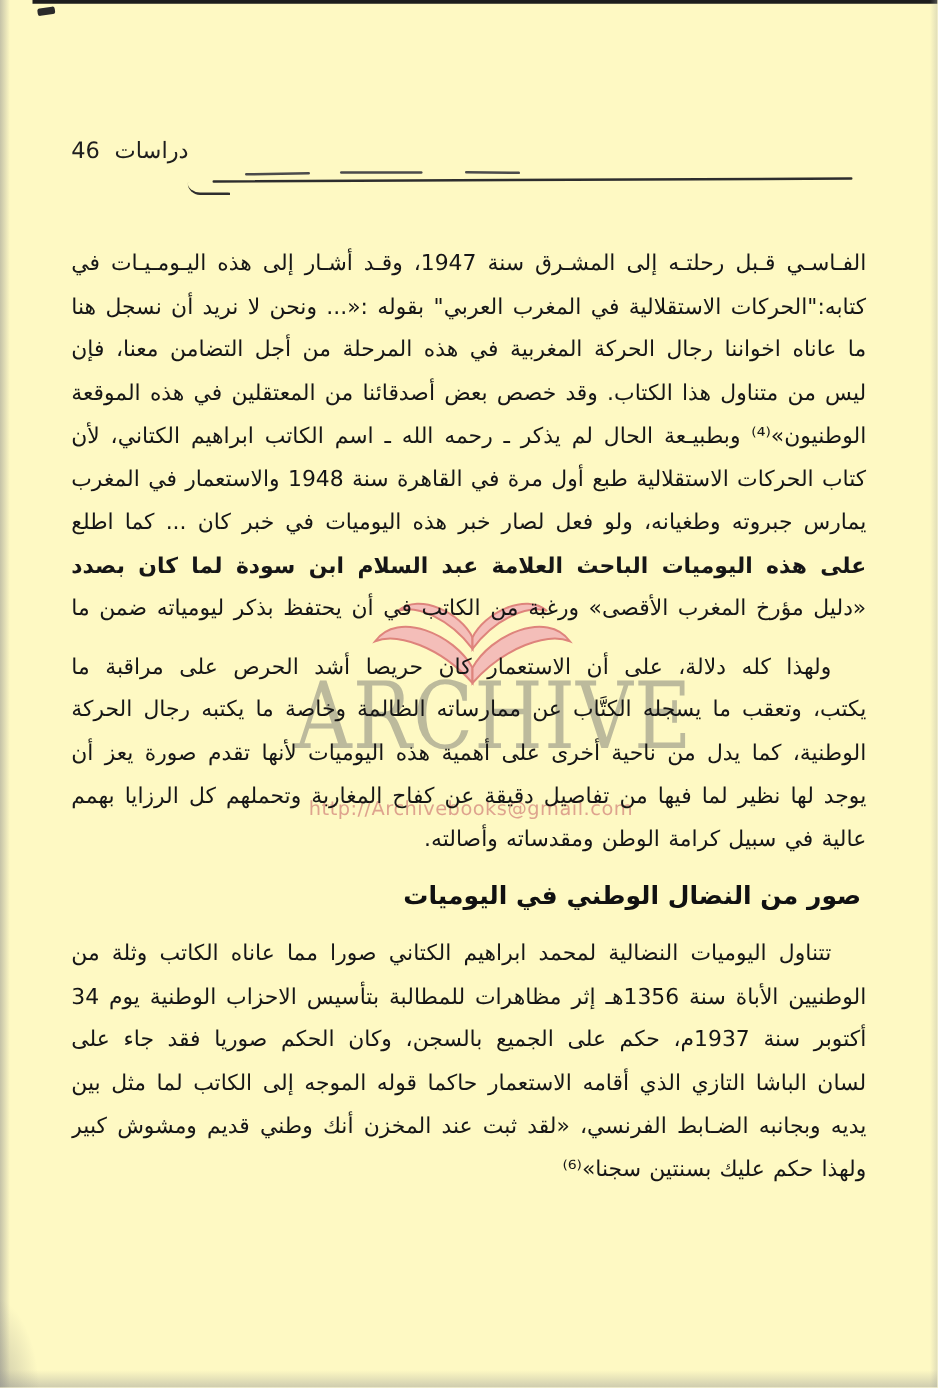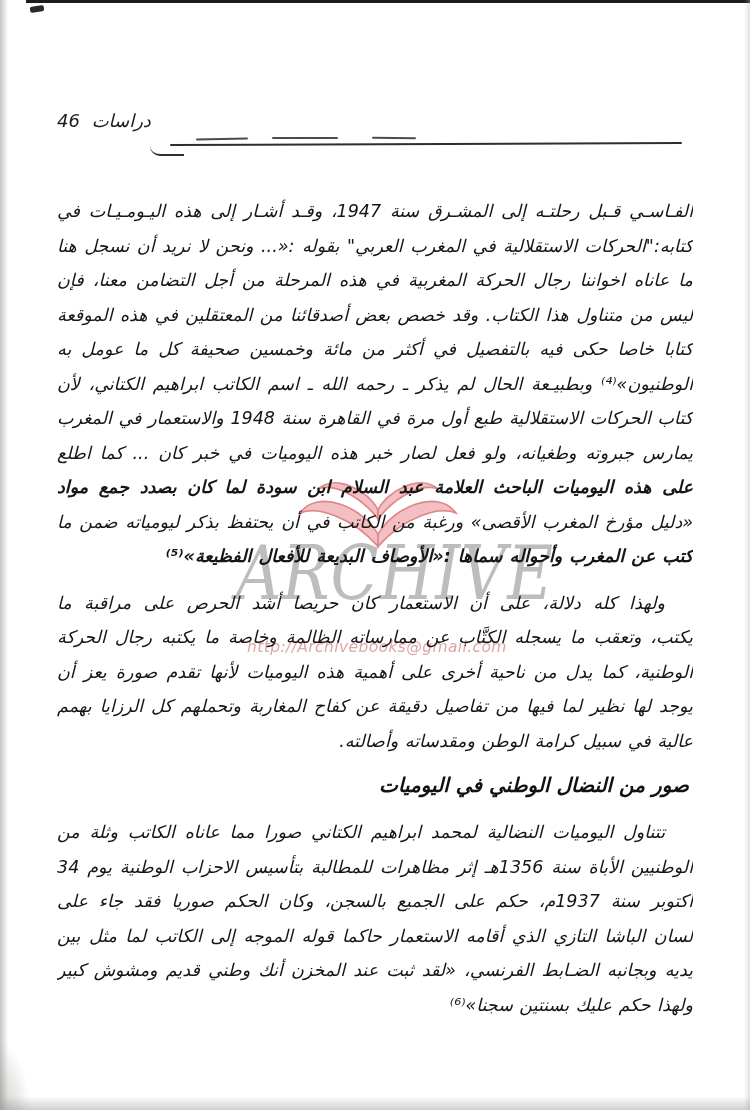--- a/index.html
+++ b/index.html
@@ -3,22 +3,21 @@
 <meta charset="utf-8">
 <style>
   html,body{margin:0;padding:0;}
   body{
     width:750px;height:1110px;position:relative;overflow:hidden;
     background:#e9e8e4;
     font-family:"DejaVu Sans",sans-serif;
   }
   .sheet{
     position:absolute;inset:0;
-    background:#ffffff;
-    font-style:italic;
+    background:#fef9c3;
   }
   
   .edge-left{position:absolute;left:0;top:0;bottom:0;width:8px;
     background:linear-gradient(90deg,rgba(150,150,145,.55),rgba(150,150,145,0));}
   .edge-right{position:absolute;right:0;top:0;bottom:0;width:6px;
     background:linear-gradient(270deg,rgba(170,170,165,.35),rgba(170,170,165,0));}
   .edge-bottom{position:absolute;left:0;right:0;bottom:0;height:14px;
     background:linear-gradient(0deg,rgba(160,160,155,.5),rgba(160,160,155,0));}
   .corner-blot{position:absolute;left:-8px;bottom:-6px;width:40px;height:80px;
     background:radial-gradient(ellipse at left bottom,rgba(140,140,135,.55),rgba(140,140,135,0) 70%);}
@@ -112,27 +111,25 @@
     <div class="wm-archive">ARCHIVE</div>
     <div class="wm-mail">http://Archivebooks@gmail.com</div>
   </div>
 
   <div class="textblock">
       <div class="para">
         <div class="ln">الفـاسـي قـبل رحلتـه إلى المشـرق سنة 1947، وقـد أشـار إلى هذه اليـومـيـات في</div>
         <div class="ln">كتابه:"الحركات الاستقلالية في المغرب العربي" بقوله :«... ونحن لا نريد أن نسجل هنا</div>
         <div class="ln">ما عاناه اخواننا رجال الحركة المغربية في هذه المرحلة من أجل التضامن معنا، فإن ذلك</div>
         <div class="ln">ليس من متناول هذا الكتاب. وقد خصص بعض أصدقائنا من المعتقلين في هذه الموقعة</div>
-        <div class="ln">كتابا خاصا حكى فيه بالتفصيل في أكثر من مائة وخمسين صحيفة كل ما عومل به</div>
         <div class="ln">الوطنيون»⁽⁴⁾ وبطبيـعة الحال لم يذكر ـ رحمه الله ـ اسم الكاتب ابراهيم الكتاني، لأن</div>
         <div class="ln">كتاب الحركات الاستقلالية طبع أول مرة في القاهرة سنة 1948 والاستعمار في المغرب</div>
         <div class="ln">يمارس جبروته وطغيانه، ولو فعل لصار خبر هذه اليوميات في خبر كان ... كما اطلع</div>
         <div class="ln bold">على هذه اليوميات الباحث العلامة عبد السلام ابن سودة لما كان بصدد جمع مواد كتابه:</div>
         <div class="ln">«دليل مؤرخ المغرب الأقصى» ورغبة من الكاتب في أن يحتفظ بذكر ليومياته ضمن ما</div>
-        <div class="ln bold end">كتب عن المغرب وأحواله سماها :«الأوصاف البديعة للأفعال الفظيعة»⁽⁵⁾</div>
       </div>
       <div class="para indent">
         <div class="ln">ولهذا كله دلالة، على أن الاستعمار كان حريصا أشد الحرص على مراقبة ما</div>
         <div class="ln">يكتب، وتعقب ما يسجله الكتَّاب عن ممارساته الظالمة وخاصة ما يكتبه رجال الحركة</div>
         <div class="ln">الوطنية، كما يدل من ناحية أخرى على أهمية هذه اليوميات لأنها تقدم صورة يعز أن</div>
         <div class="ln">يوجد لها نظير لما فيها من تفاصيل دقيقة عن كفاح المغاربة وتحملهم كل الرزايا بهمم</div>
         <div class="ln end">عالية في سبيل كرامة الوطن ومقدساته وأصالته.</div>
       </div>
       <div class="h2">صور من النضال الوطني في اليوميات</div>
       <div class="para indent">

